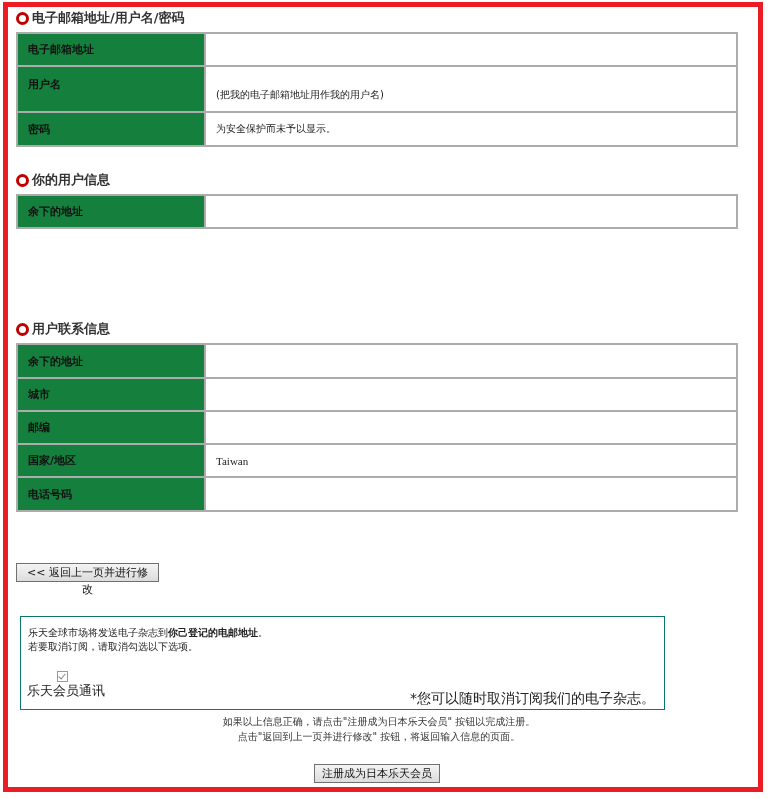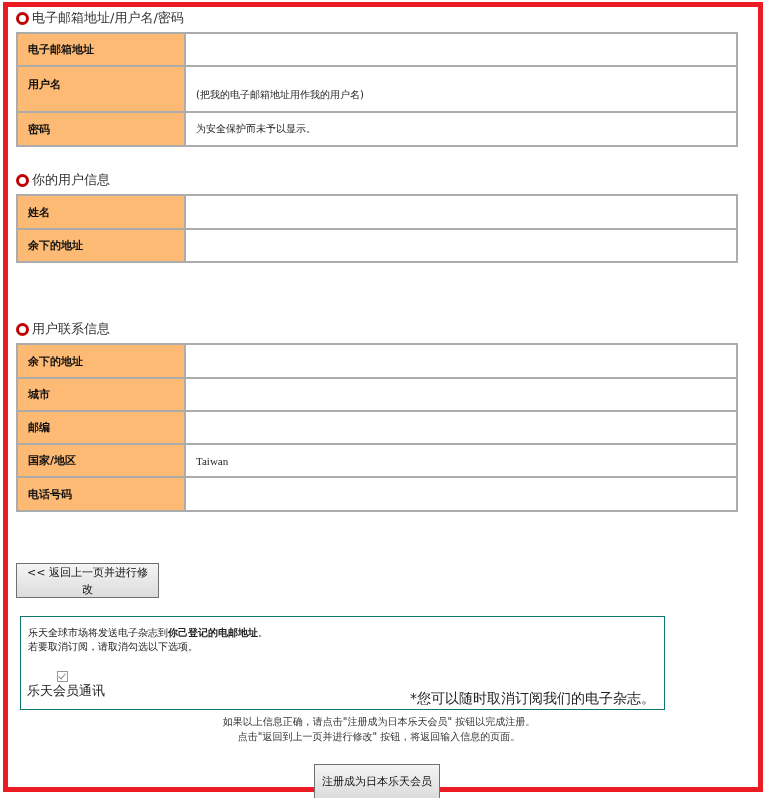--- a/index.html
+++ b/index.html
@@ -8,54 +8,54 @@
       font-family: "DejaVu Sans", "Liberation Sans", sans-serif;
       color: #222;
     }
     .frame {
       position: absolute; left: 3px; top: 2px; width: 750px; height: 780px;
       border: 5px solid #ec1c24;
     }
     .section-title {
       position: absolute; left: 16px;
       display: flex; align-items: center;
-      font-size: 13px; font-weight: normal; color: #333;
+      font-size: 13px; font-weight: bold; color: #333;
       height: 18px;
     }
     .ring {
       display: inline-block; width: 7px; height: 7px;
       border: 3px solid #c00000; border-radius: 50%;
       margin-right: 3px; background: #fff;
     }
     table.info {
       position: absolute; left: 16px; width: 722px;
       border-collapse: collapse;
       border: 2px solid #acacac;
       font-size: 11px;
     }
     table.info td {
       border: 2px solid #acacac;
       padding: 0 10px;
       vertical-align: middle;
       box-sizing: border-box;
     }
     table.info td.label {
-      width: 168px; background: #fdba74; font-weight: bold; color: #111;
+      width: 188px; background: #15803d; font-weight: bold; color: #111;
     }
     table.info td.value { background: #fff; color: #222; }
     .serif { font-family: "Liberation Serif", "DejaVu Serif", serif; font-size: 11px; }
     td.tall-label { vertical-align: top !important; padding-top: 10px !important; }
     td.tall-value { vertical-align: bottom !important; padding-bottom: 9px !important; font-size: 10px; }
     .btn {
       position: absolute;
       background: linear-gradient(#f4f4f4, #dcdcdc);
       border: 1px solid #707070;
       font-size: 11px; color: #111;
       font-family: "DejaVu Sans", "Liberation Sans", sans-serif;
-      padding: 0 5px; height: 35px; line-height: 17px; box-sizing: border-box;
+      padding: 0 5px; height: 19px; line-height: 17px; box-sizing: border-box;
       cursor: pointer;
     }
     .newsletter {
       position: absolute; left: 20px; top: 616px; width: 645px; height: 94px;
       border: 1px solid #0f766e; box-sizing: border-box;
       font-size: 10px; color: #222;
     }
     .newsletter .line1 { position: absolute; left: 7px; top: 9px; }
     .newsletter .line2 { position: absolute; left: 7px; top: 23px; }
     .newsletter .check-row {
@@ -103,24 +103,20 @@
   </tr>
 </tbody>
   </table>
 
 <div class="section-title" style="top:171px;">
   <span class="ring"></span>
   <span>你的用户信息</span>
 </div>
 <table class="info" style="top:194px;">
   <tbody>
-      <tr style="height:34px;">
-    <td class="label">姓名</td>
-    <td class="value"></td>
-  </tr>
   <tr style="height:33px;">
     <td class="label">余下的地址</td>
     <td class="value"></td>
   </tr>
 </tbody>
   </table>
 
 <div class="section-title" style="top:320px;">
   <span class="ring"></span>
   <span>用户联系信息</span>

